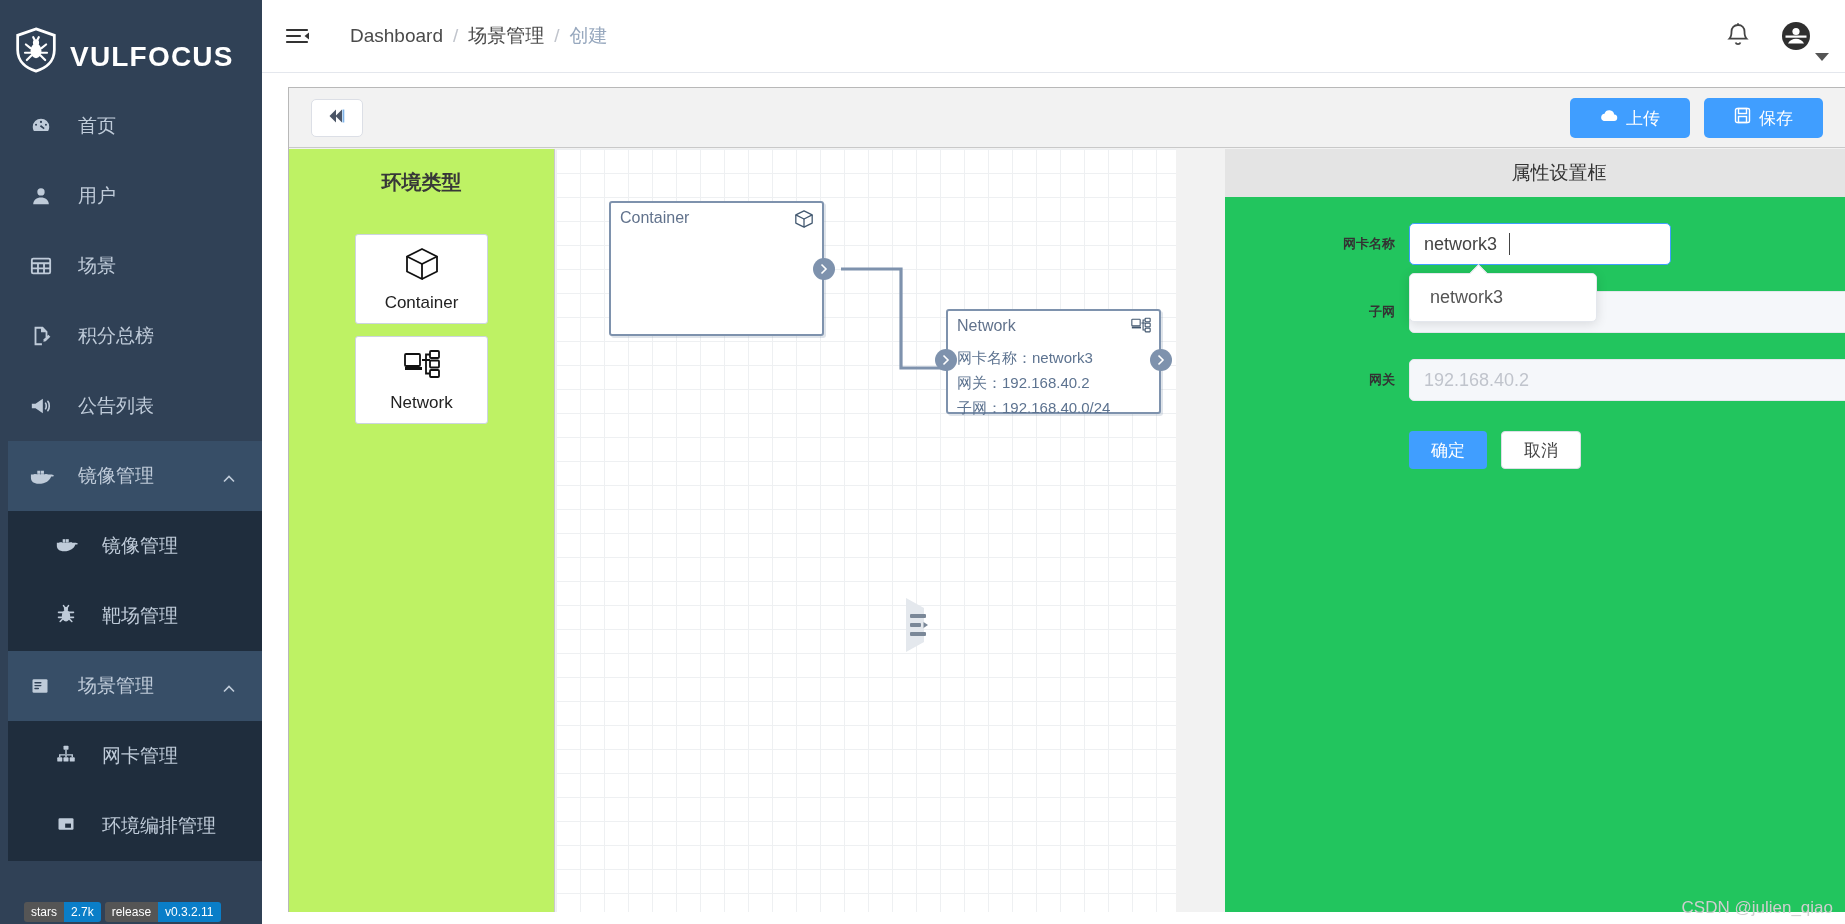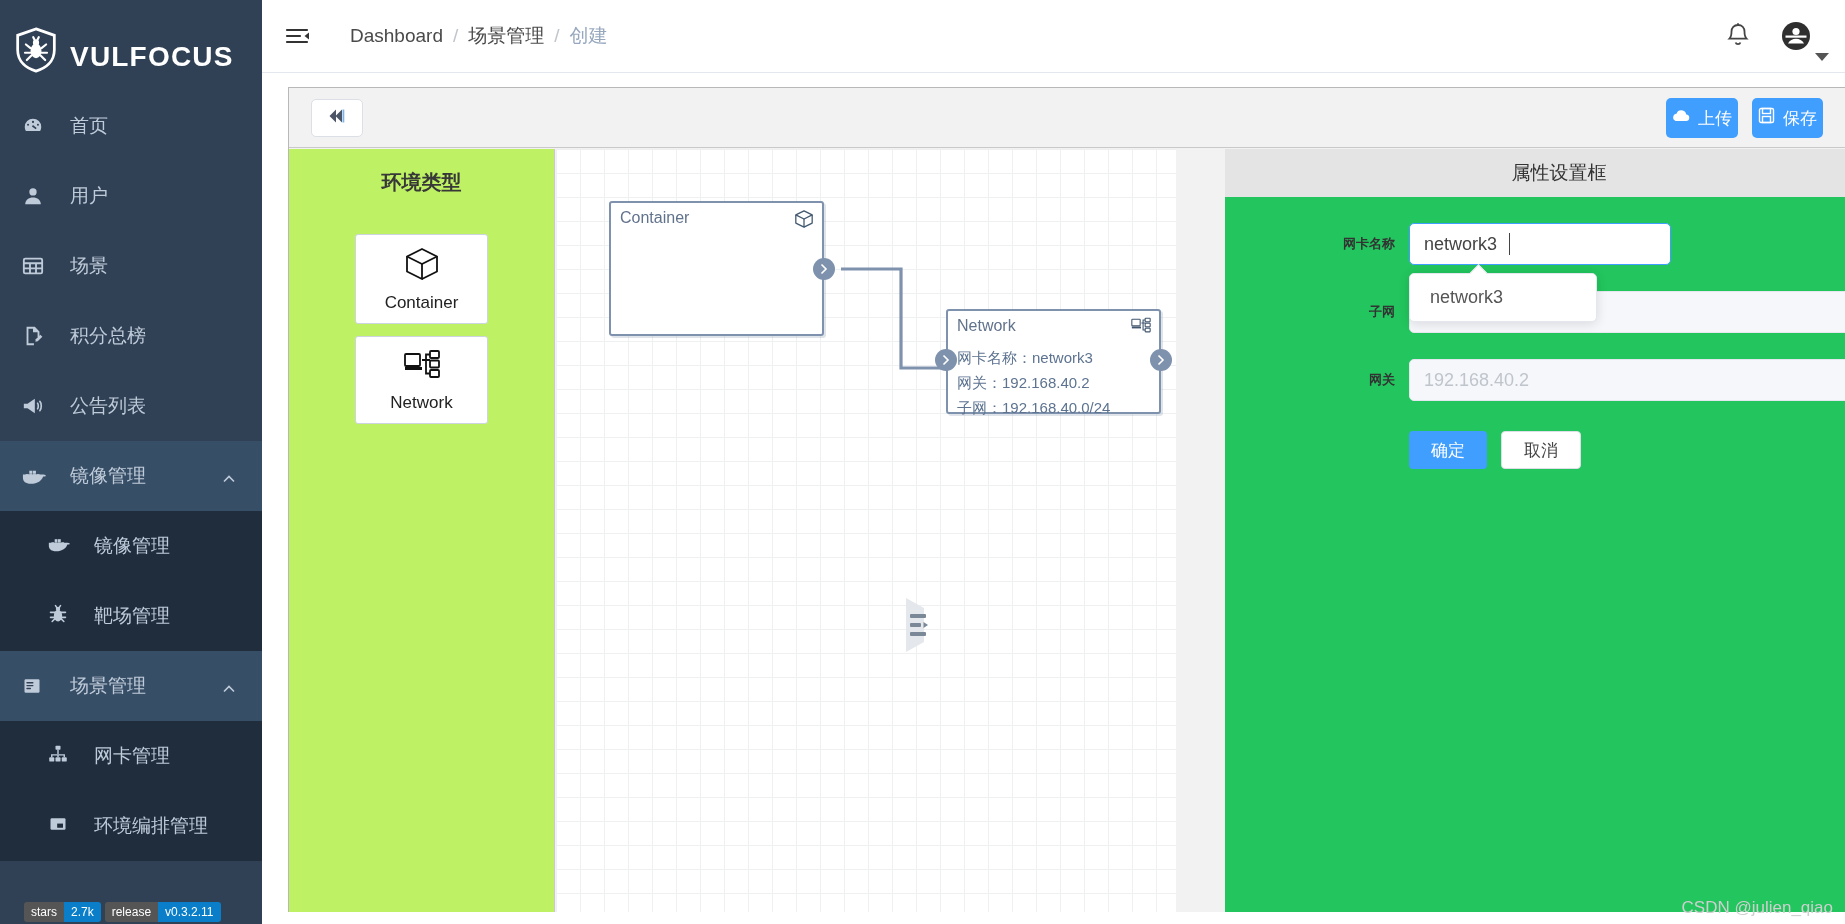--- a/index.html
+++ b/index.html
@@ -25,21 +25,21 @@
     padding-left: 14px;
     gap: 12px;
   }
   .logo-mark { width: 44px; height: 46px; flex: none; }
   .logo-text {
     color: #ffffff;
     font-size: 28px;
     font-weight: bold;
     letter-spacing: 1.2px;
   }
-  .nav { margin-top: 18px; }
+  .nav { margin-top: 18px; padding-left: 8px; }
   .nav-item {
     display: flex; align-items: center;
     height: 70px;
     padding-left: 22px;
     color: #bfcbd9;
     font-size: 19px;
     cursor: pointer;
     position: relative;
   }
   .nav-item .nav-ico {
@@ -124,21 +124,21 @@
   }
   .tb-collapse {
     position: absolute; left: 22px; top: 11px;
     width: 52px; height: 38px;
     background: #fff; border: 1px solid #dcdfe6; border-radius: 5px;
     display: flex; align-items: center; justify-content: center;
     cursor: pointer;
   }
   .tb-actions { position: absolute; right: 22px; top: 10px; display: flex; gap: 14px; }
   .btn-primary {
-    height: 40px; padding: 0 6px;
+    height: 40px; padding: 0 30px;
     background: #409eff; color: #fff;
     border: none; border-radius: 5px;
     font-size: 17px; cursor: pointer;
     display: flex; align-items: center; gap: 8px;
     font-family: "Liberation Sans", sans-serif;
   }
 
   .palette {
     position: absolute; left: 0; top: 61px;
     width: 266px; height: 763px;

